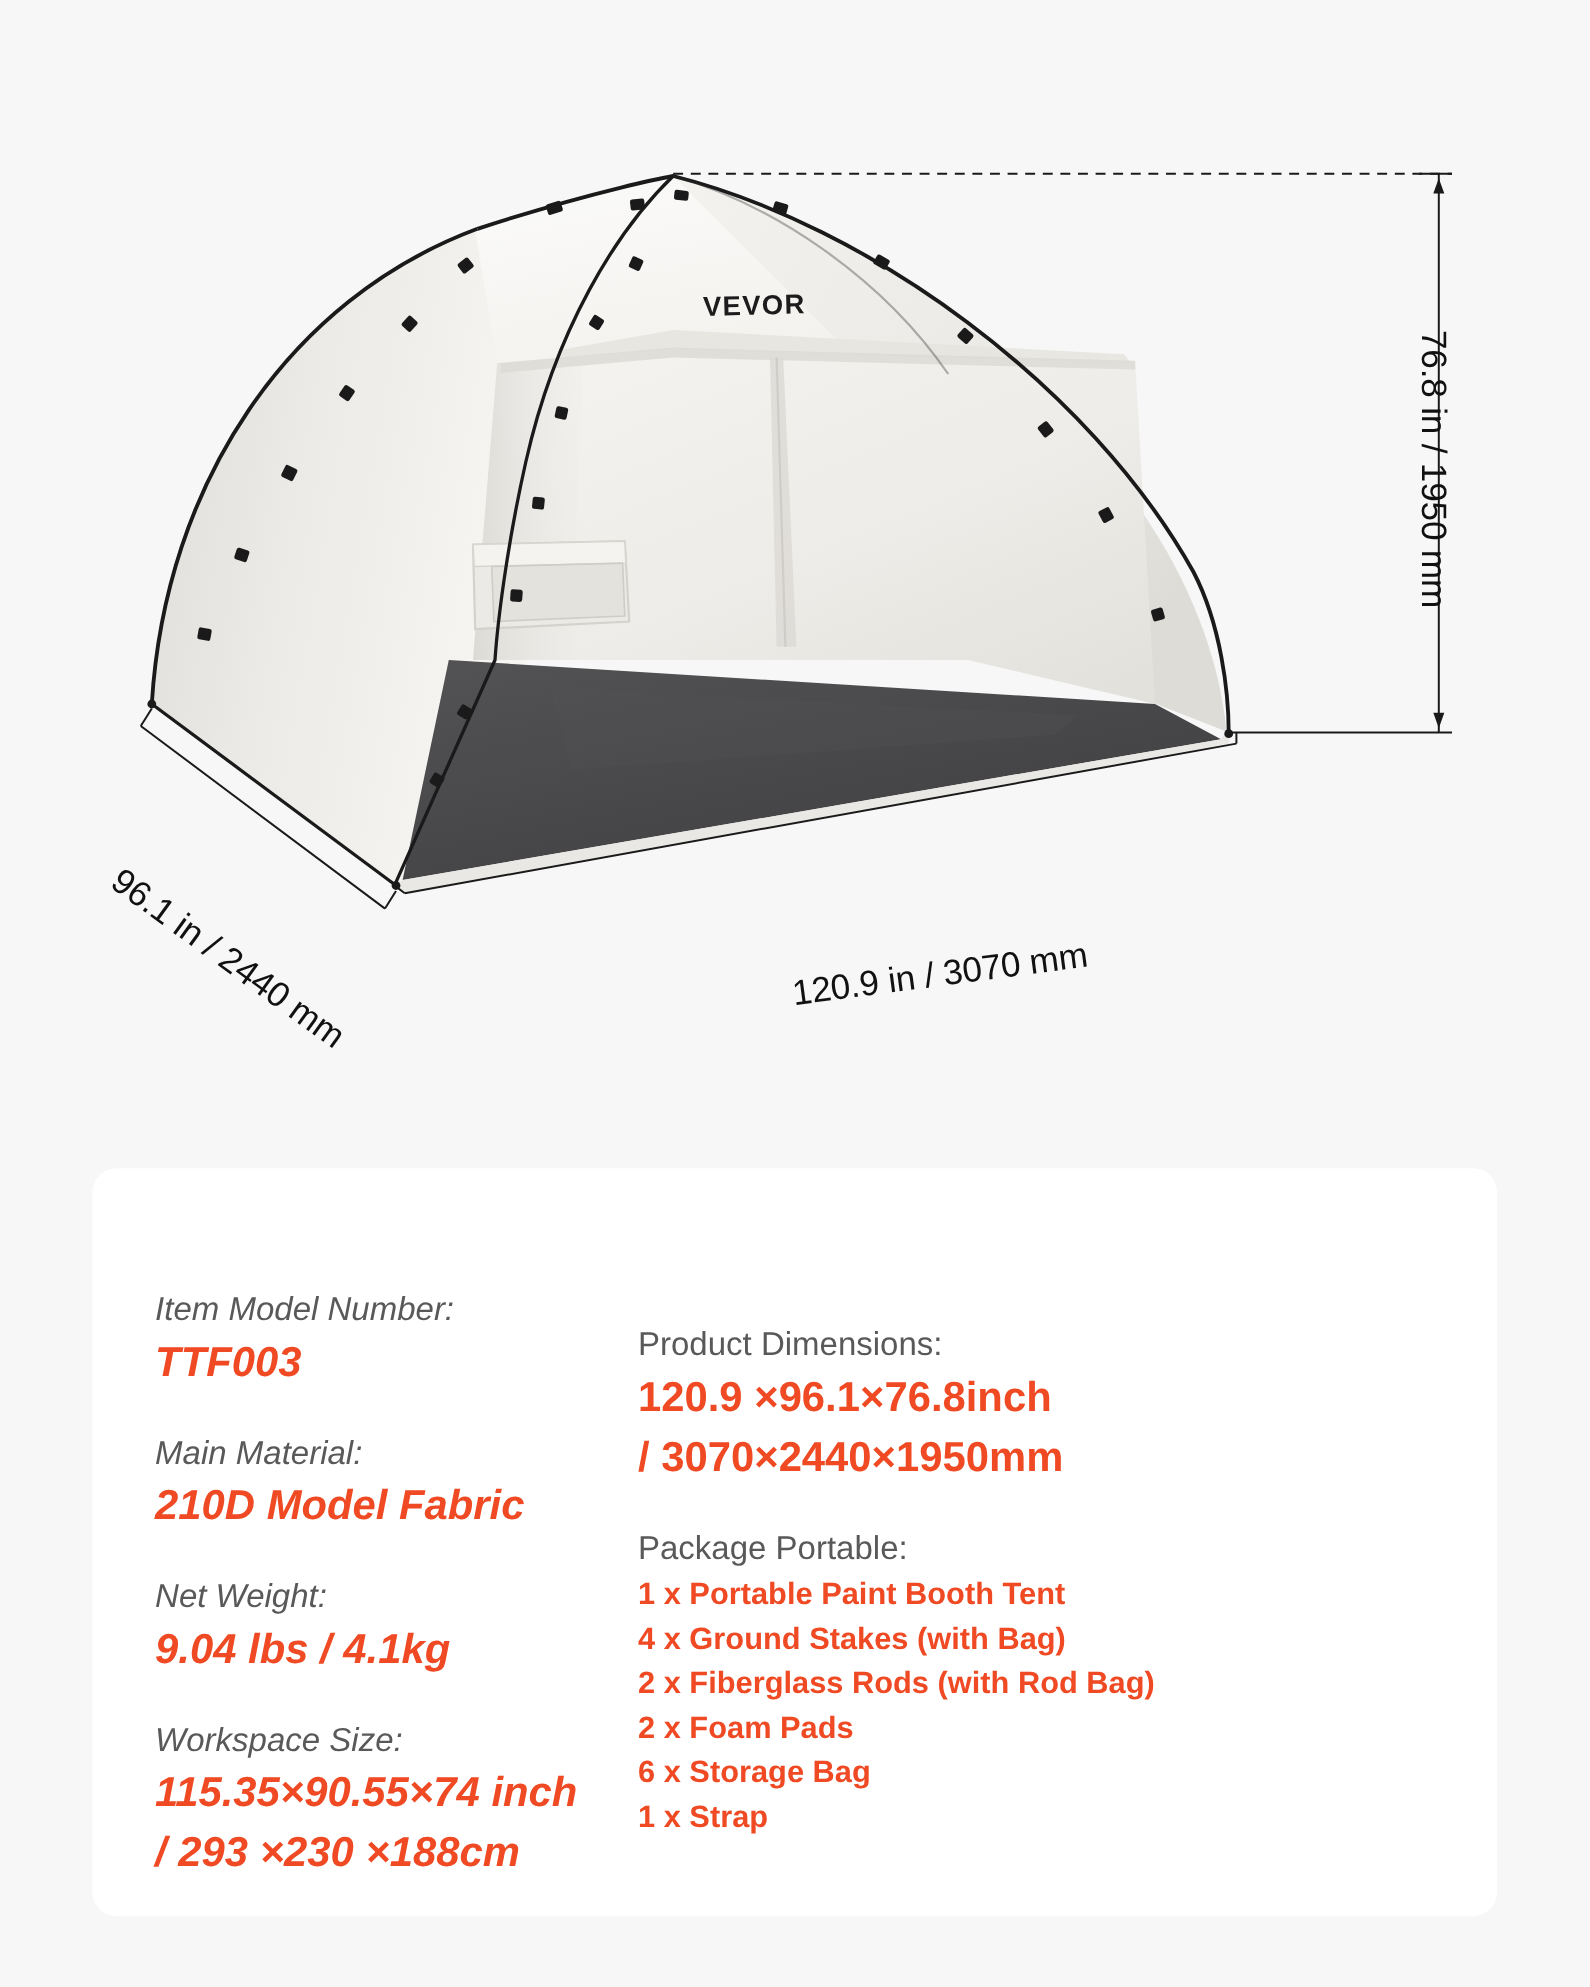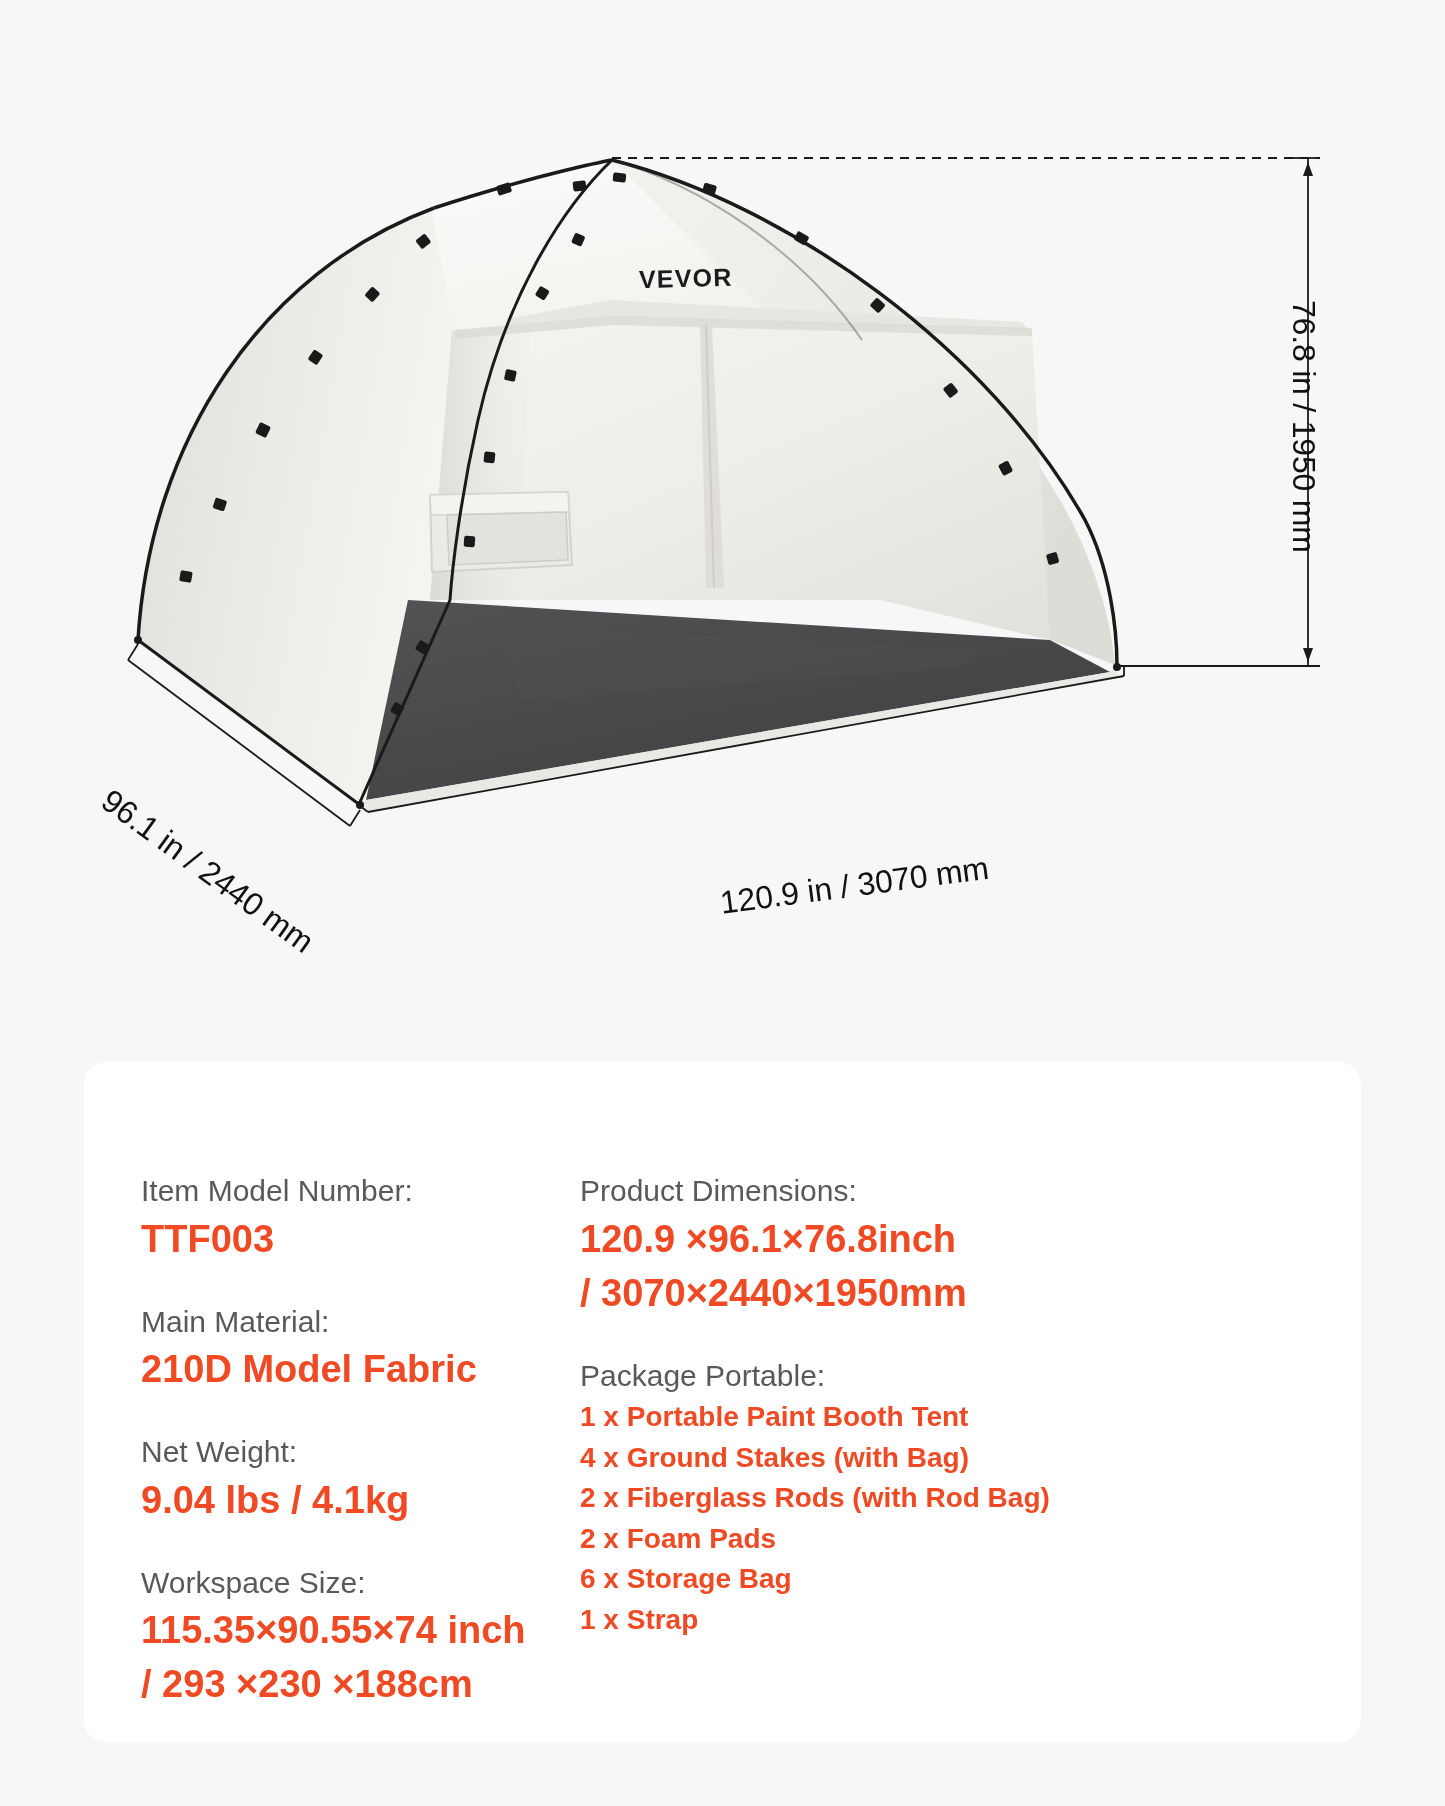--- a/index.html
+++ b/index.html
@@ -83,22 +83,22 @@
 
   .spec-cols {
     position: absolute;
     left: 0; top: 0;
     width: 100%;
     height: 100%;
     display: flex;
     padding: 108px 0 0 0;
   }
 
-  .col-left  { width: 440px; padding-left: 57px; }
-  .col-right { width: 700px; padding-left: 56px; }
+  .col-left  { width: 440px; padding-left: 57px; font-style: italic; }
+  .col-right { width: 700px; padding-left: 56px; margin-top: 32px; }
 
   .spec-group { margin-bottom: 34px; }
   .spec-group:last-child { margin-bottom: 0; }
 
   .spec-label {
     color: #595959;
     font-size: 30px;
     font-weight: 400;
     line-height: 1.42;
     white-space: nowrap;

